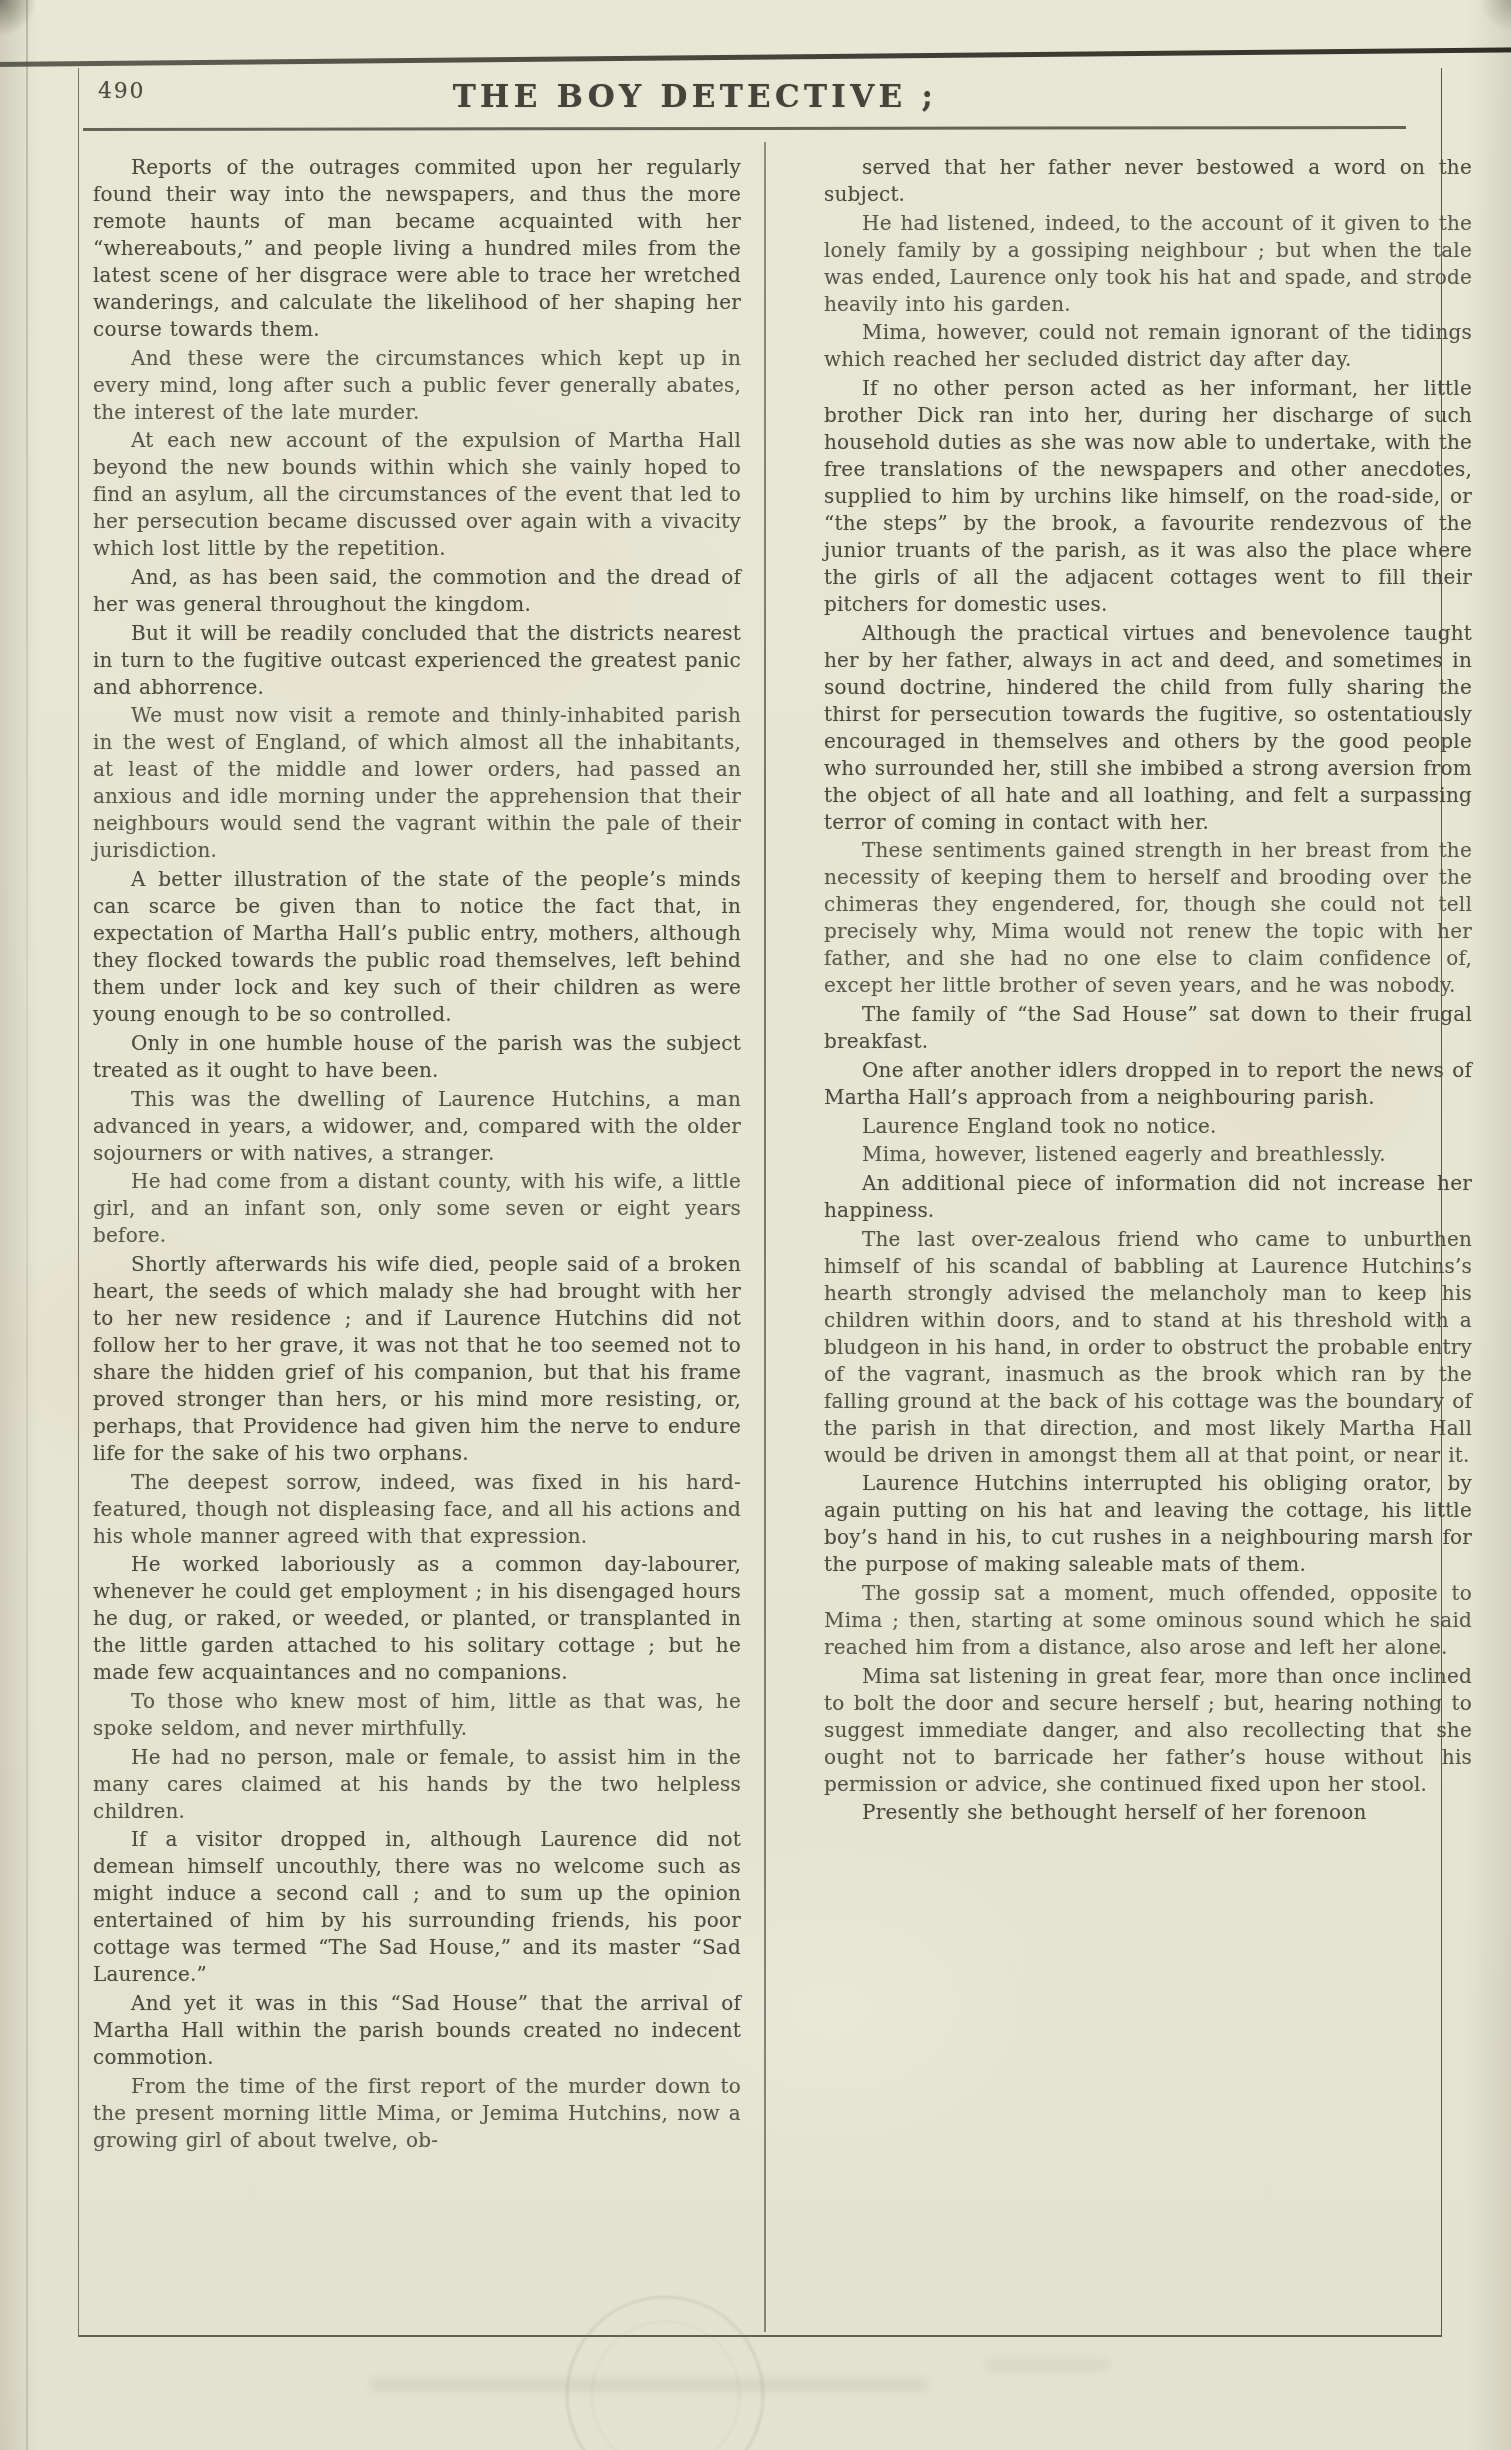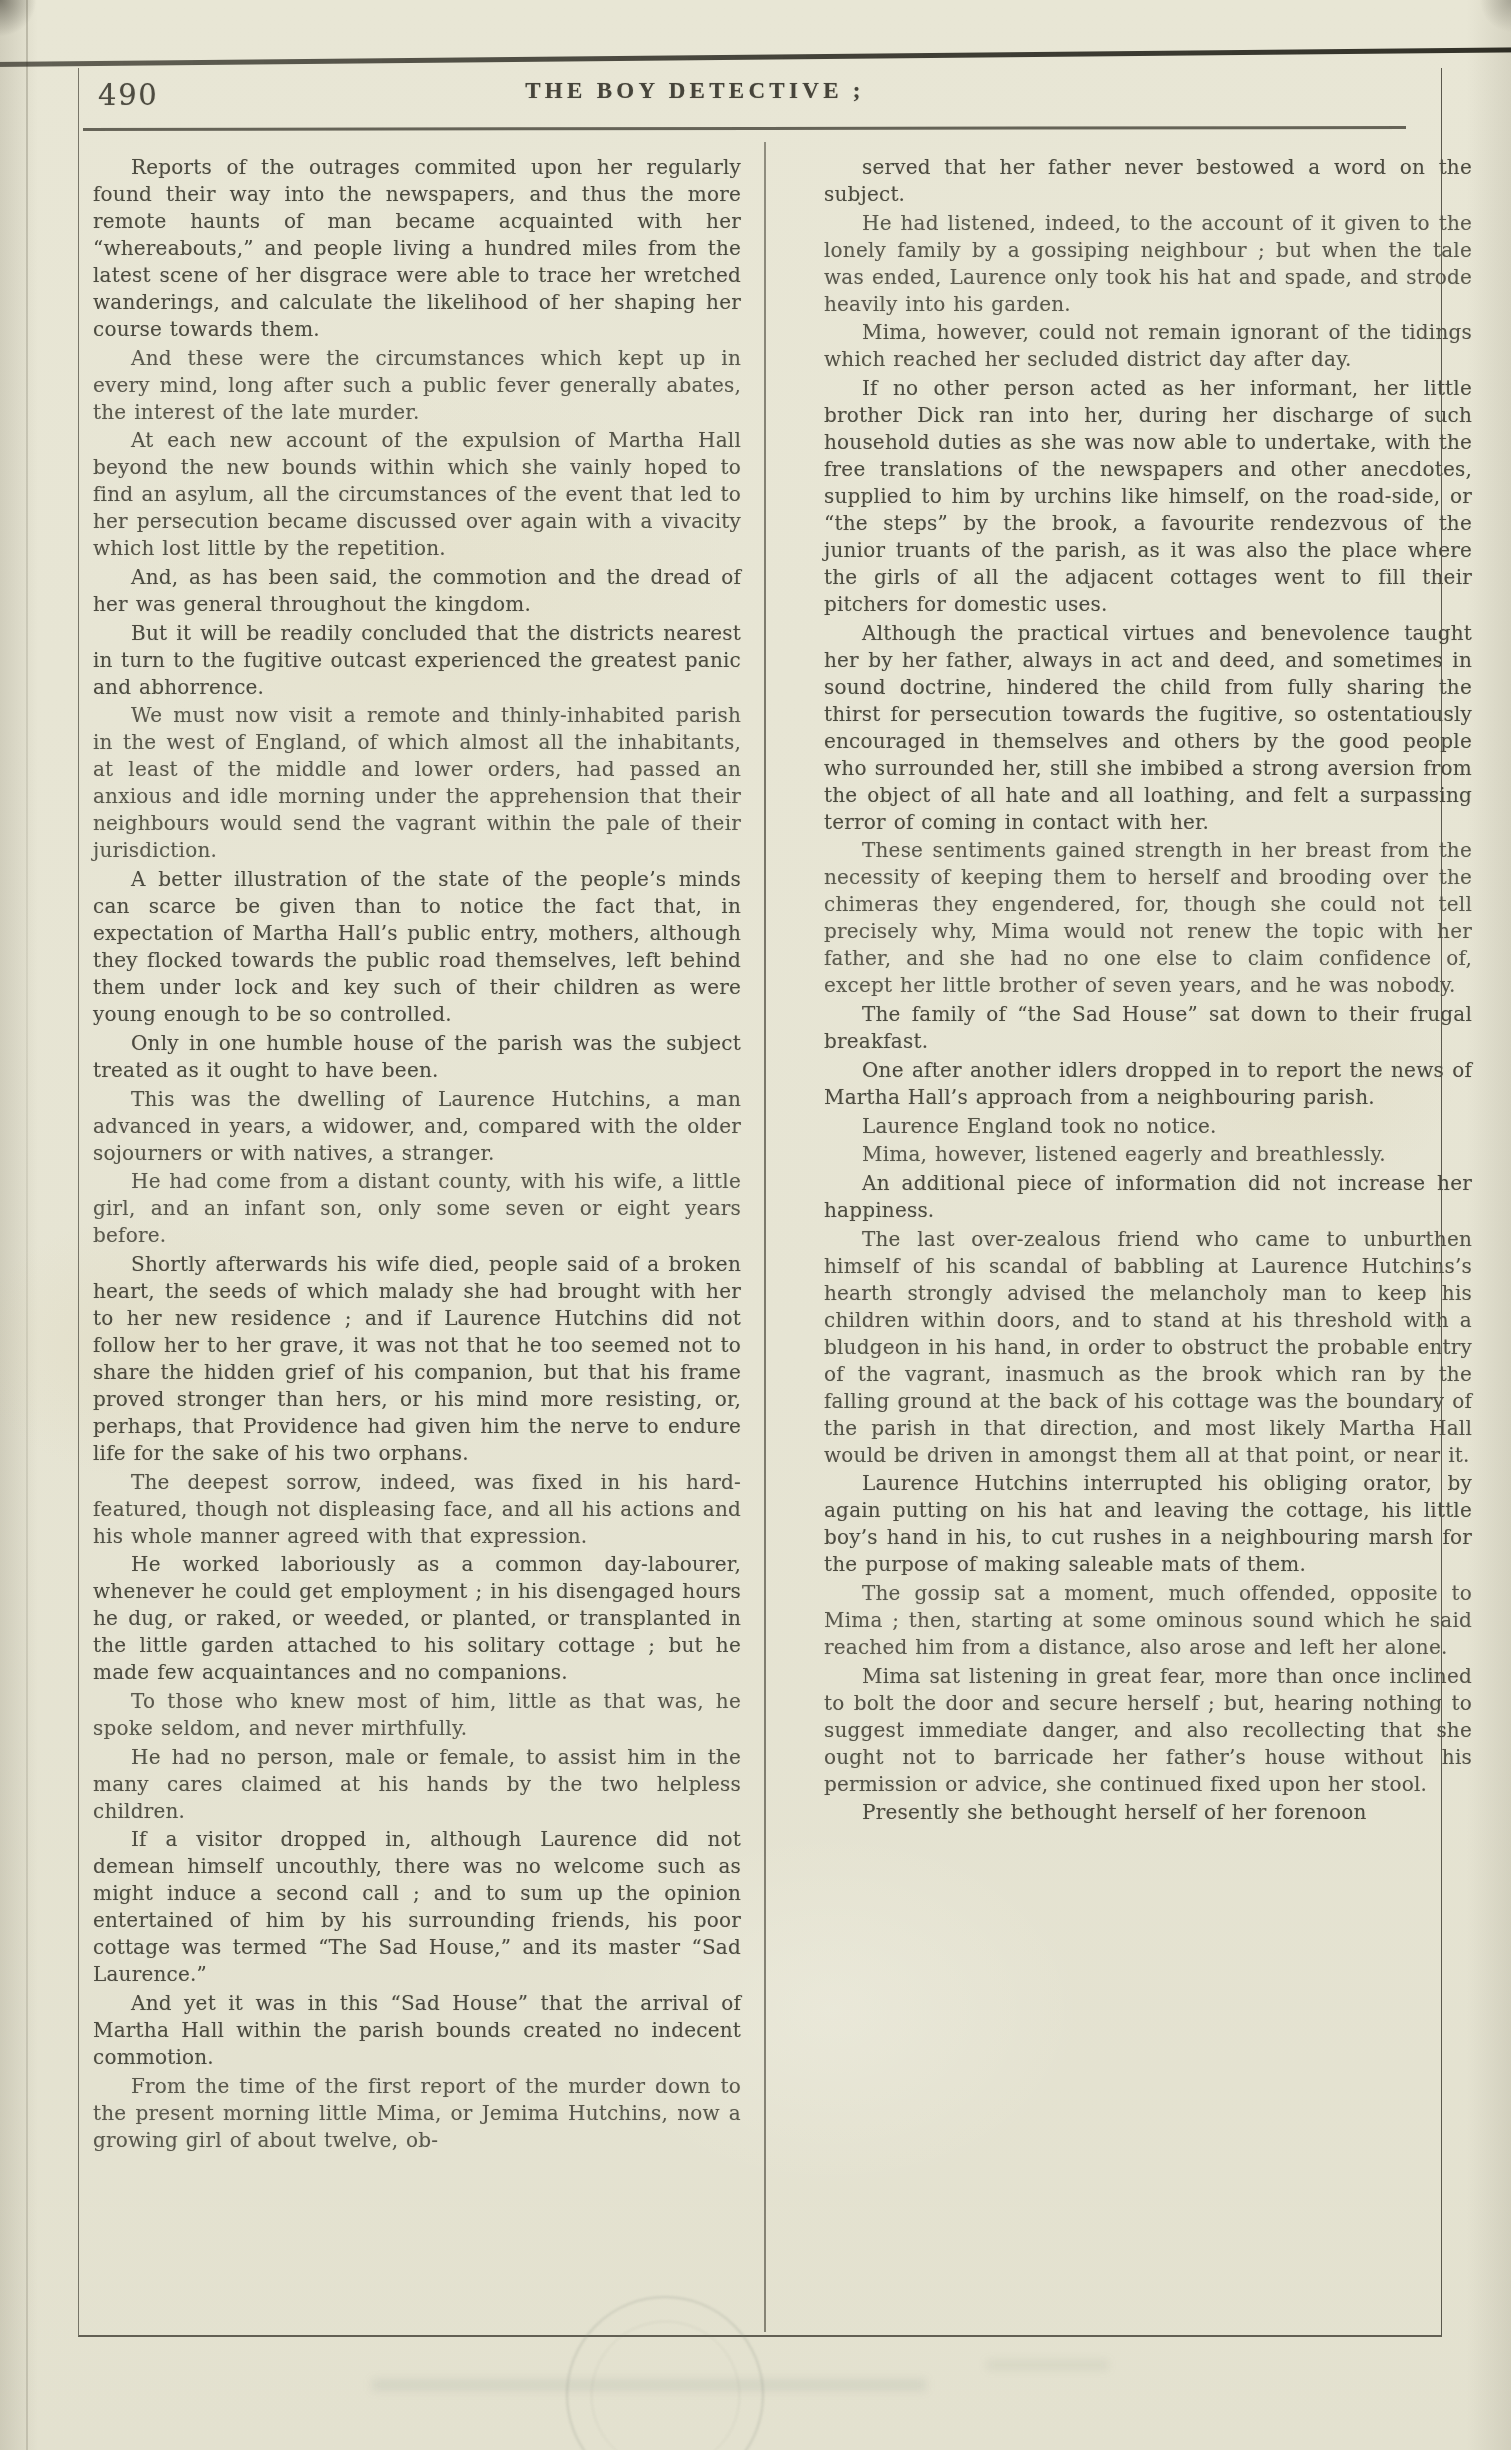--- a/index.html
+++ b/index.html
@@ -40,30 +40,29 @@
     box-shadow: 0 8.7px 15.6px -12px rgba(60,58,46,.8);
   }
   .frame {
     position: absolute; left: 78px; top: 68px; width: 1362px; height: 2267px;
     border-left: 1.7px solid rgba(72,70,58,.70);
     border-right: 1.7px solid rgba(66,64,54,.85);
     border-bottom: 2.6px solid rgba(66,64,54,.80);
   }
   .pagenum {
     position: absolute; left: 19px; top: 10.4px;
-    font-size: 29px; letter-spacing: 1.7px; color: #4e4c41;
+    font-size: 22px; letter-spacing: 1.7px; color: #4e4c41;
     text-shadow: 0 0 0.9px rgba(78,76,65,.45);
   }
   .running-title {
     position: absolute; left: 0; right: 130px; top: 10.4px;
     text-align: center;
-    font-size: 23px; font-weight: bold; letter-spacing: 4.3px;
+    font-size: 31px; font-weight: bold; letter-spacing: 4.3px;
     color: #46443a;
     text-shadow: 0 0 0.9px rgba(70,68,58,.5);
-    font-family: Liberation Serif, serif;
   }
   .header-rule {
     position: absolute; left: 3.5px; top: 59px; width: 1323px; height: 2.6px;
     background: rgba(72,70,58,.82);
     transform: rotate(-0.08deg);
   }
   .column-divider {
     position: absolute; left: 685px; top: 74px; width: 1.7px; height: 2190px;
     background: linear-gradient(180deg, rgba(72,70,58,.55), rgba(72,70,58,.70) 30%, rgba(72,70,58,.60));
   }

